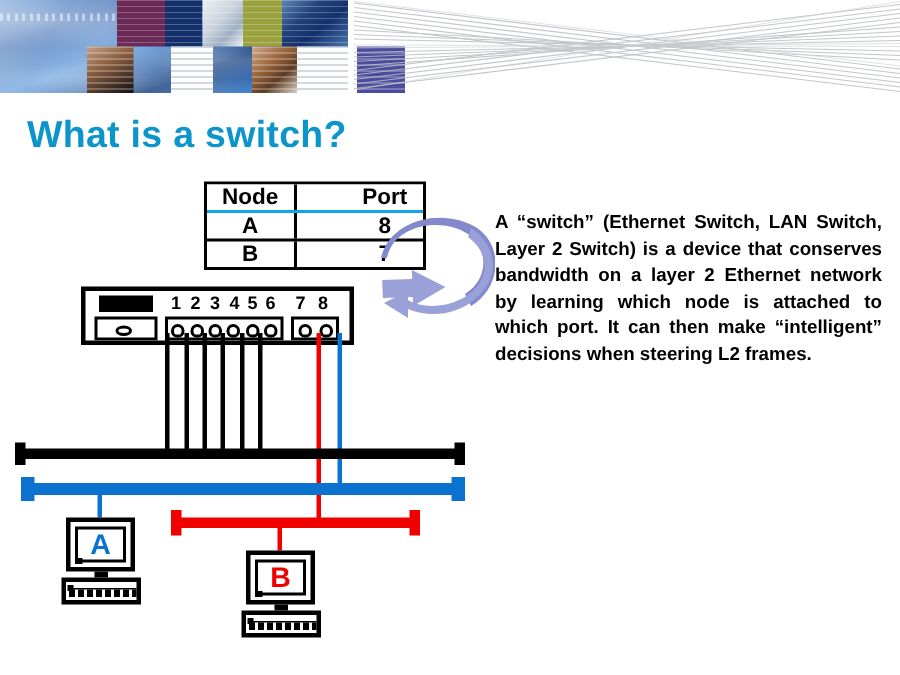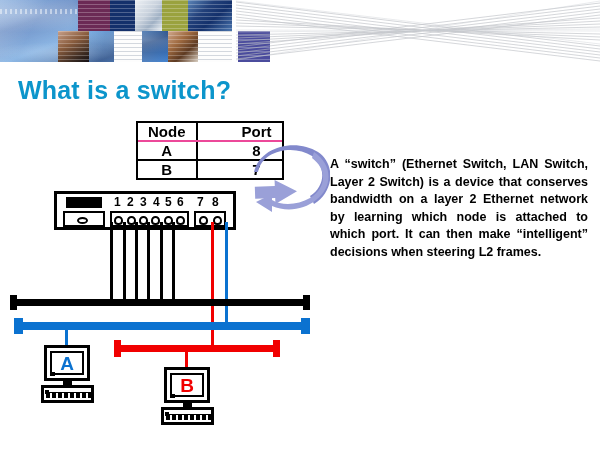--- a/index.html
+++ b/index.html
@@ -64,31 +64,31 @@
     border:2px solid #000;background:#fff;
     border-collapse:collapse;
   }
   #mac-table table{border-collapse:collapse;}
   #mac-table th,#mac-table td{
     font-family:"Liberation Sans", sans-serif;
     font-size:15px;font-weight:bold;color:#000;
     text-align:center;padding:1px 10px;line-height:15px;
     background:#fff;
   }
-  #mac-table th{border-bottom:2px solid #ec4899;}
+  #mac-table th{border-bottom:2px solid #0ea5e9;}
   #mac-table td{border-bottom:2px solid #000;}
   #mac-table tr:last-child td{border-bottom:none;}
   #mac-table .colsep{border-left:2px solid #000;padding-left:44px;}
 
   
   #arrow{position:absolute;left:252px;top:142px;width:78px;height:76px;}
 
   
   #para{
-    position:absolute;left:330px;top:156px;width:258px;
+    position:absolute;left:330px;top:140px;width:258px;
     font-family:"Liberation Sans", sans-serif;
     font-size:12.5px;font-weight:bold;color:#000;
     line-height:17.5px;text-align:justify;
   }
 
   
   #switch{
     position:absolute;left:54px;top:191px;width:182px;height:39px;
     border:3px solid #000;background:#fff;box-sizing:border-box;
   }

